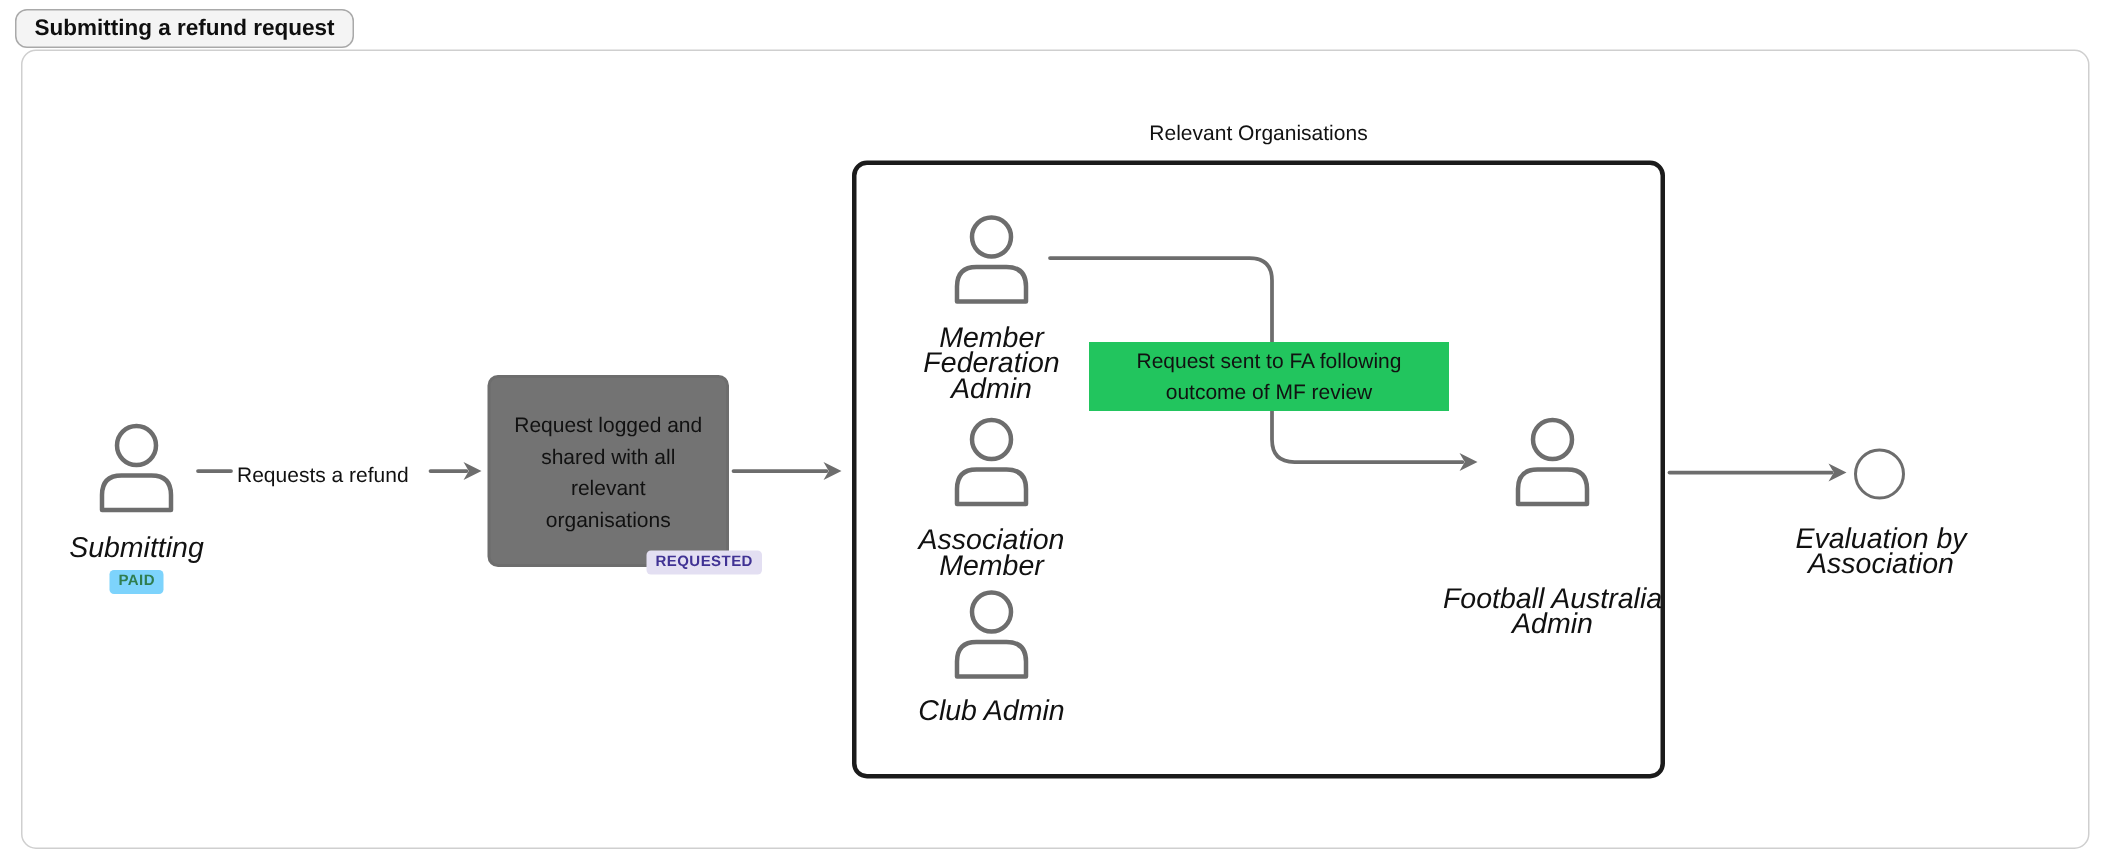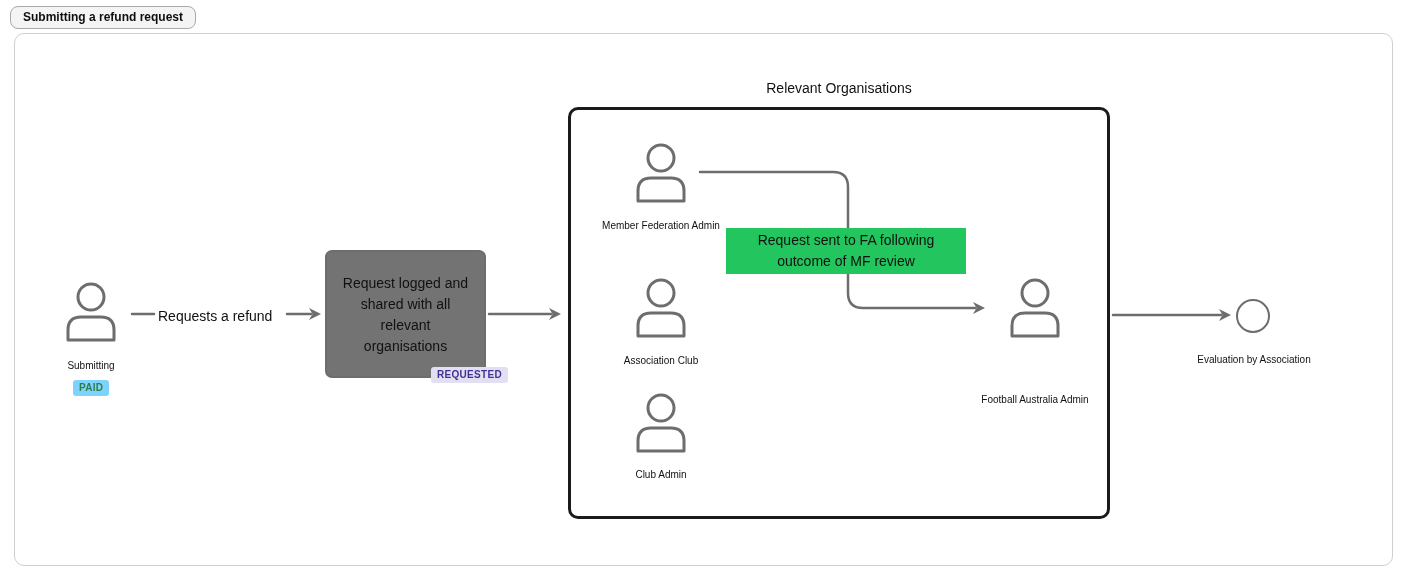--- a/index.html
+++ b/index.html
@@ -5,35 +5,36 @@
   * { margin:0; padding:0; box-sizing:border-box; }
   html,body { background:#ffffff; }
   body { font-family:"Liberation Sans", sans-serif; color:#111; }
 
   .stage { position:relative; width:1403px; height:576px; background:#fff; overflow:hidden; }
 
   .title-chip {
     position:absolute; left:10px; top:6px;
     padding:3px 12px 4px;
     background:#f4f4f4; border:1px solid #a9a9a9; border-radius:8px;
-    font-size:12px; font-weight:bold; color:#0f0f0f; white-space:nowrap;
+    font-size:15px; font-weight:bold; color:#0f0f0f; white-space:nowrap;
   }
 
   .frame {
     position:absolute; left:14px; top:33px; width:1379px; height:533px;
     border:1px solid #cfcfcf; border-radius:10px; background:#fff;
   }
 
   .connector-layer { position:absolute; left:0; top:0; width:1403px; height:576px; pointer-events:none; }
 
   .person { position:absolute; }
 
   .node-label {
-    position:absolute; font-size:10px; line-height:17px; color:#111;
+    position:absolute; font-size:19px; line-height:17px; color:#111;
     text-align:center;
+    font-style:italic;
   }
 
   .badge {
     position:absolute; z-index:5;
     font-size:10px; font-weight:bold; letter-spacing:.3px;
     padding:2px 6px 3px; border-radius:3px; white-space:nowrap;
   }
   .badge-paid { background:#7dd3fc; color:#2f7d4f; }
   .badge-requested { background:#e3dff2; color:#403294; }
 
@@ -112,21 +113,21 @@
   <svg class="person" style="left:633px; top:142px;" width="56" height="62" viewBox="0 0 56 62">
     <circle cx="28" cy="16" r="13" fill="none" stroke="#6d6d6d" stroke-width="3"></circle>
     <path d="M5,59 V49 Q5,36 18,36 H38 Q51,36 51,49 V59 Z" fill="none" stroke="#6d6d6d" stroke-width="3" stroke-linejoin="round"></path>
   </svg>
   <div class="node-label" style="left:599px; top:217px; width:124px;">Member Federation Admin</div>
 
   <svg class="person" style="left:633px; top:277px;" width="56" height="62" viewBox="0 0 56 62">
     <circle cx="28" cy="16" r="13" fill="none" stroke="#6d6d6d" stroke-width="3"></circle>
     <path d="M5,59 V49 Q5,36 18,36 H38 Q51,36 51,49 V59 Z" fill="none" stroke="#6d6d6d" stroke-width="3" stroke-linejoin="round"></path>
   </svg>
-  <div class="node-label" style="left:581px; top:352px; width:160px;">Association Club</div>
+  <div class="node-label" style="left:581px; top:352px; width:160px;">Association Member</div>
 
   <svg class="person" style="left:633px; top:392px;" width="56" height="62" viewBox="0 0 56 62">
     <circle cx="28" cy="16" r="13" fill="none" stroke="#6d6d6d" stroke-width="3"></circle>
     <path d="M5,59 V49 Q5,36 18,36 H38 Q51,36 51,49 V59 Z" fill="none" stroke="#6d6d6d" stroke-width="3" stroke-linejoin="round"></path>
   </svg>
   <div class="node-label" style="left:601px; top:466px; width:120px;">Club Admin</div>
 
   <div class="edge-label masked" style="left:726px; top:228px; width:240px;">Request sent to FA following outcome of MF review</div>
 
   <svg class="person" style="left:1007px; top:277px;" width="56" height="62" viewBox="0 0 56 62">

